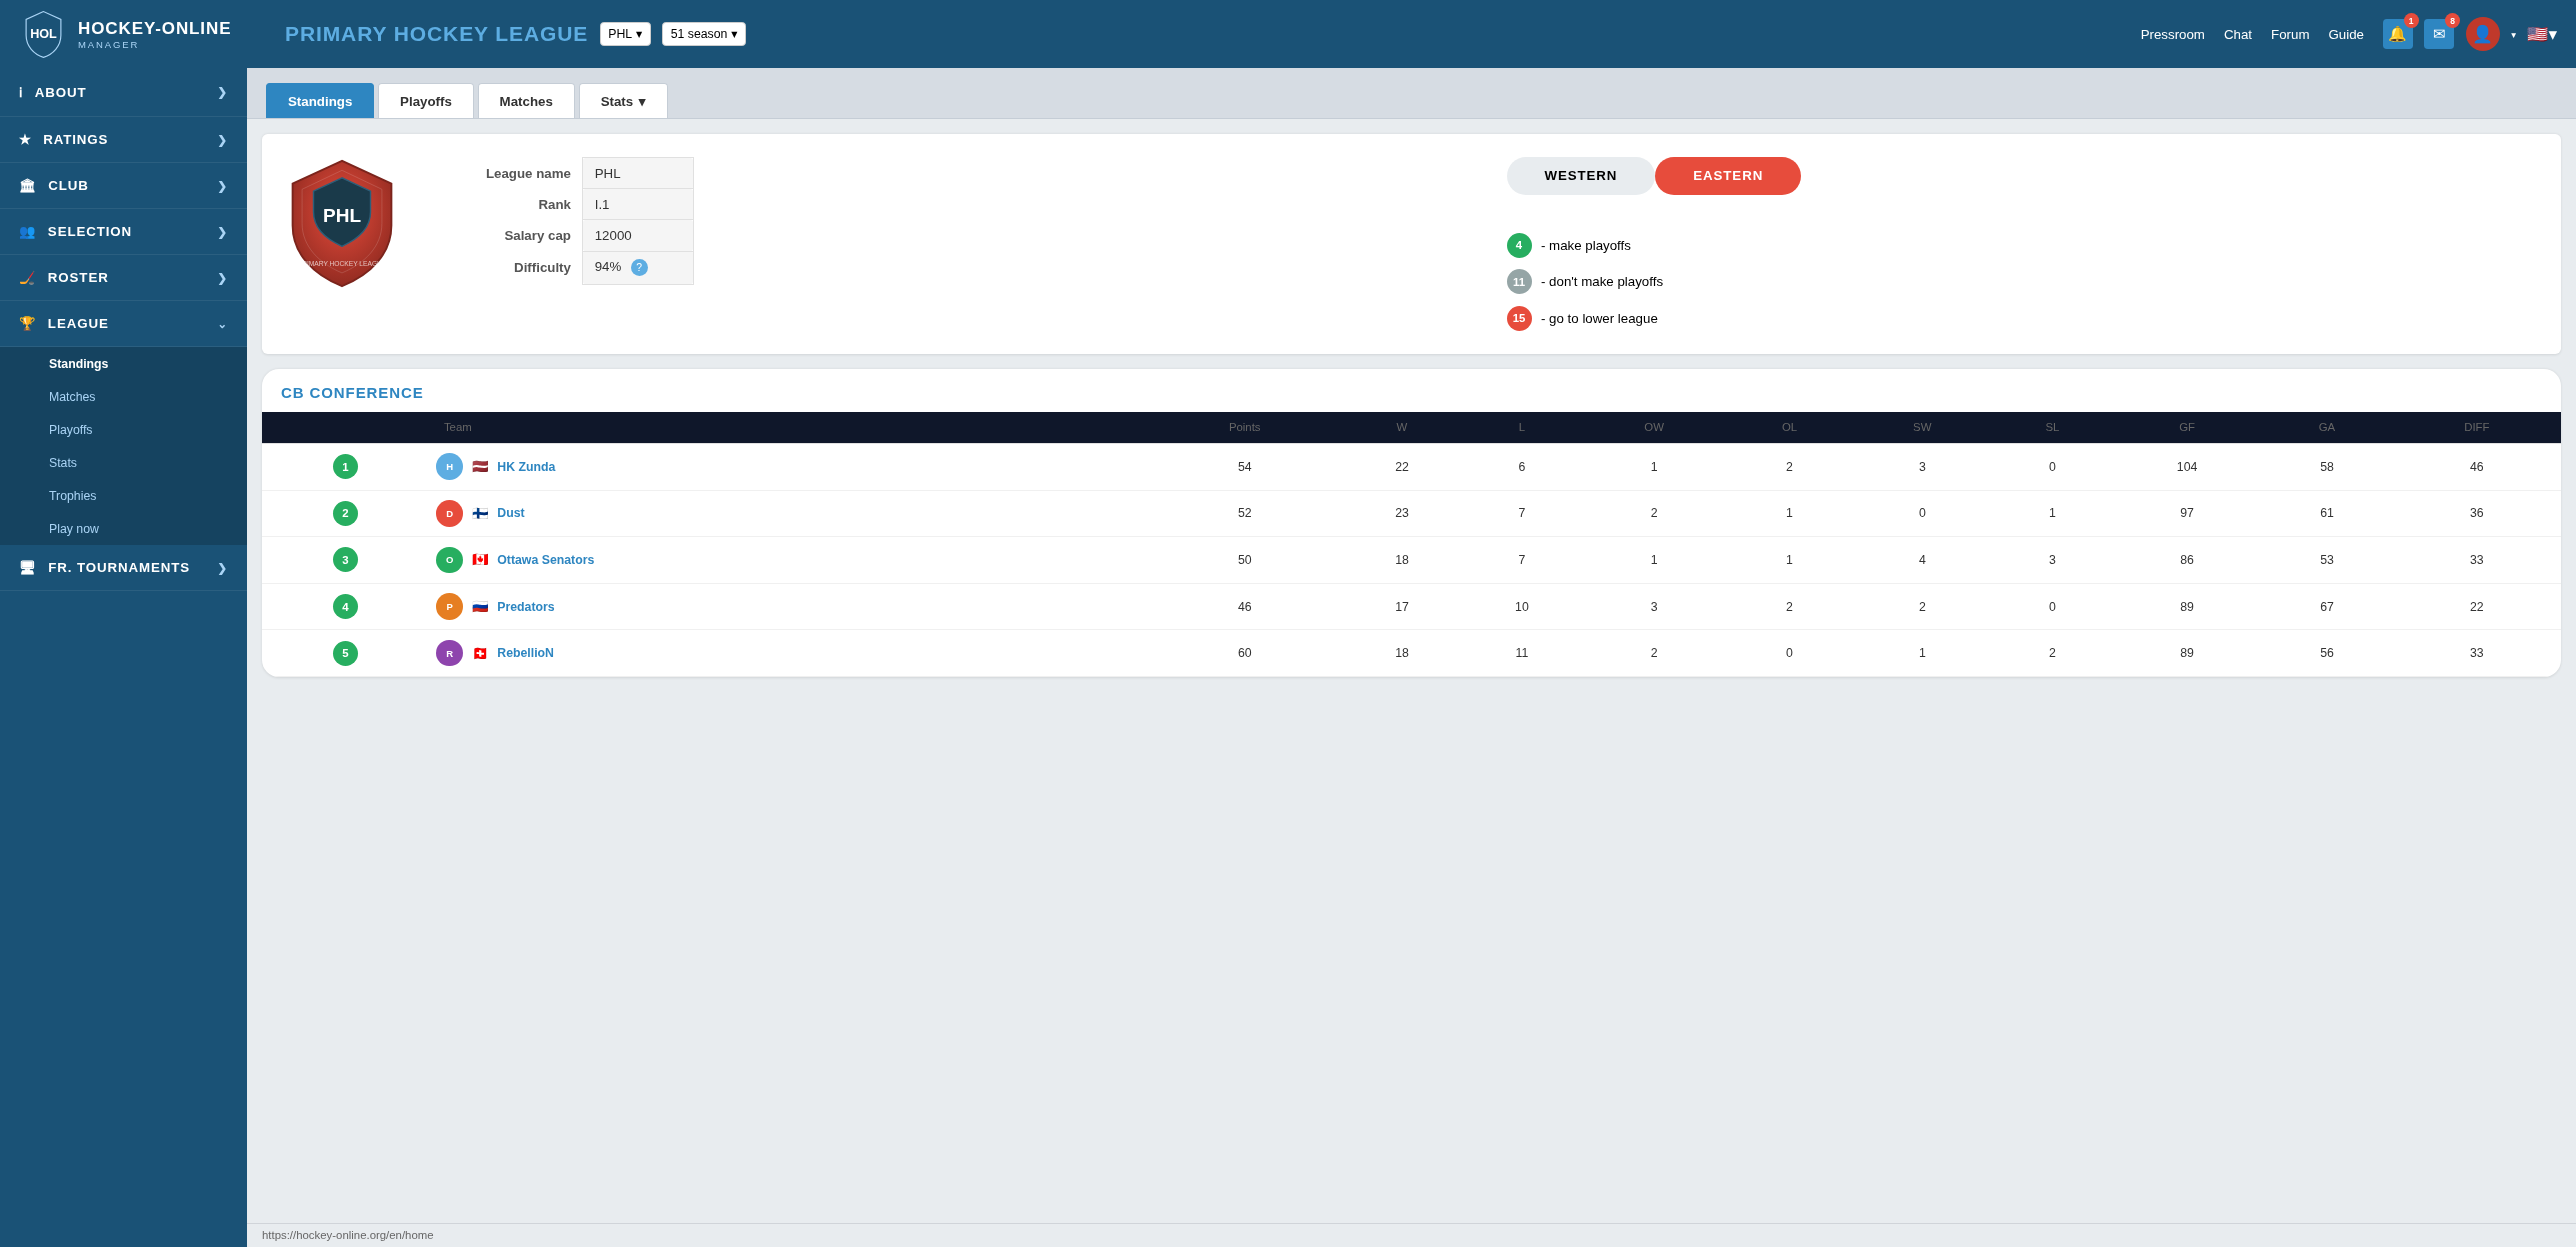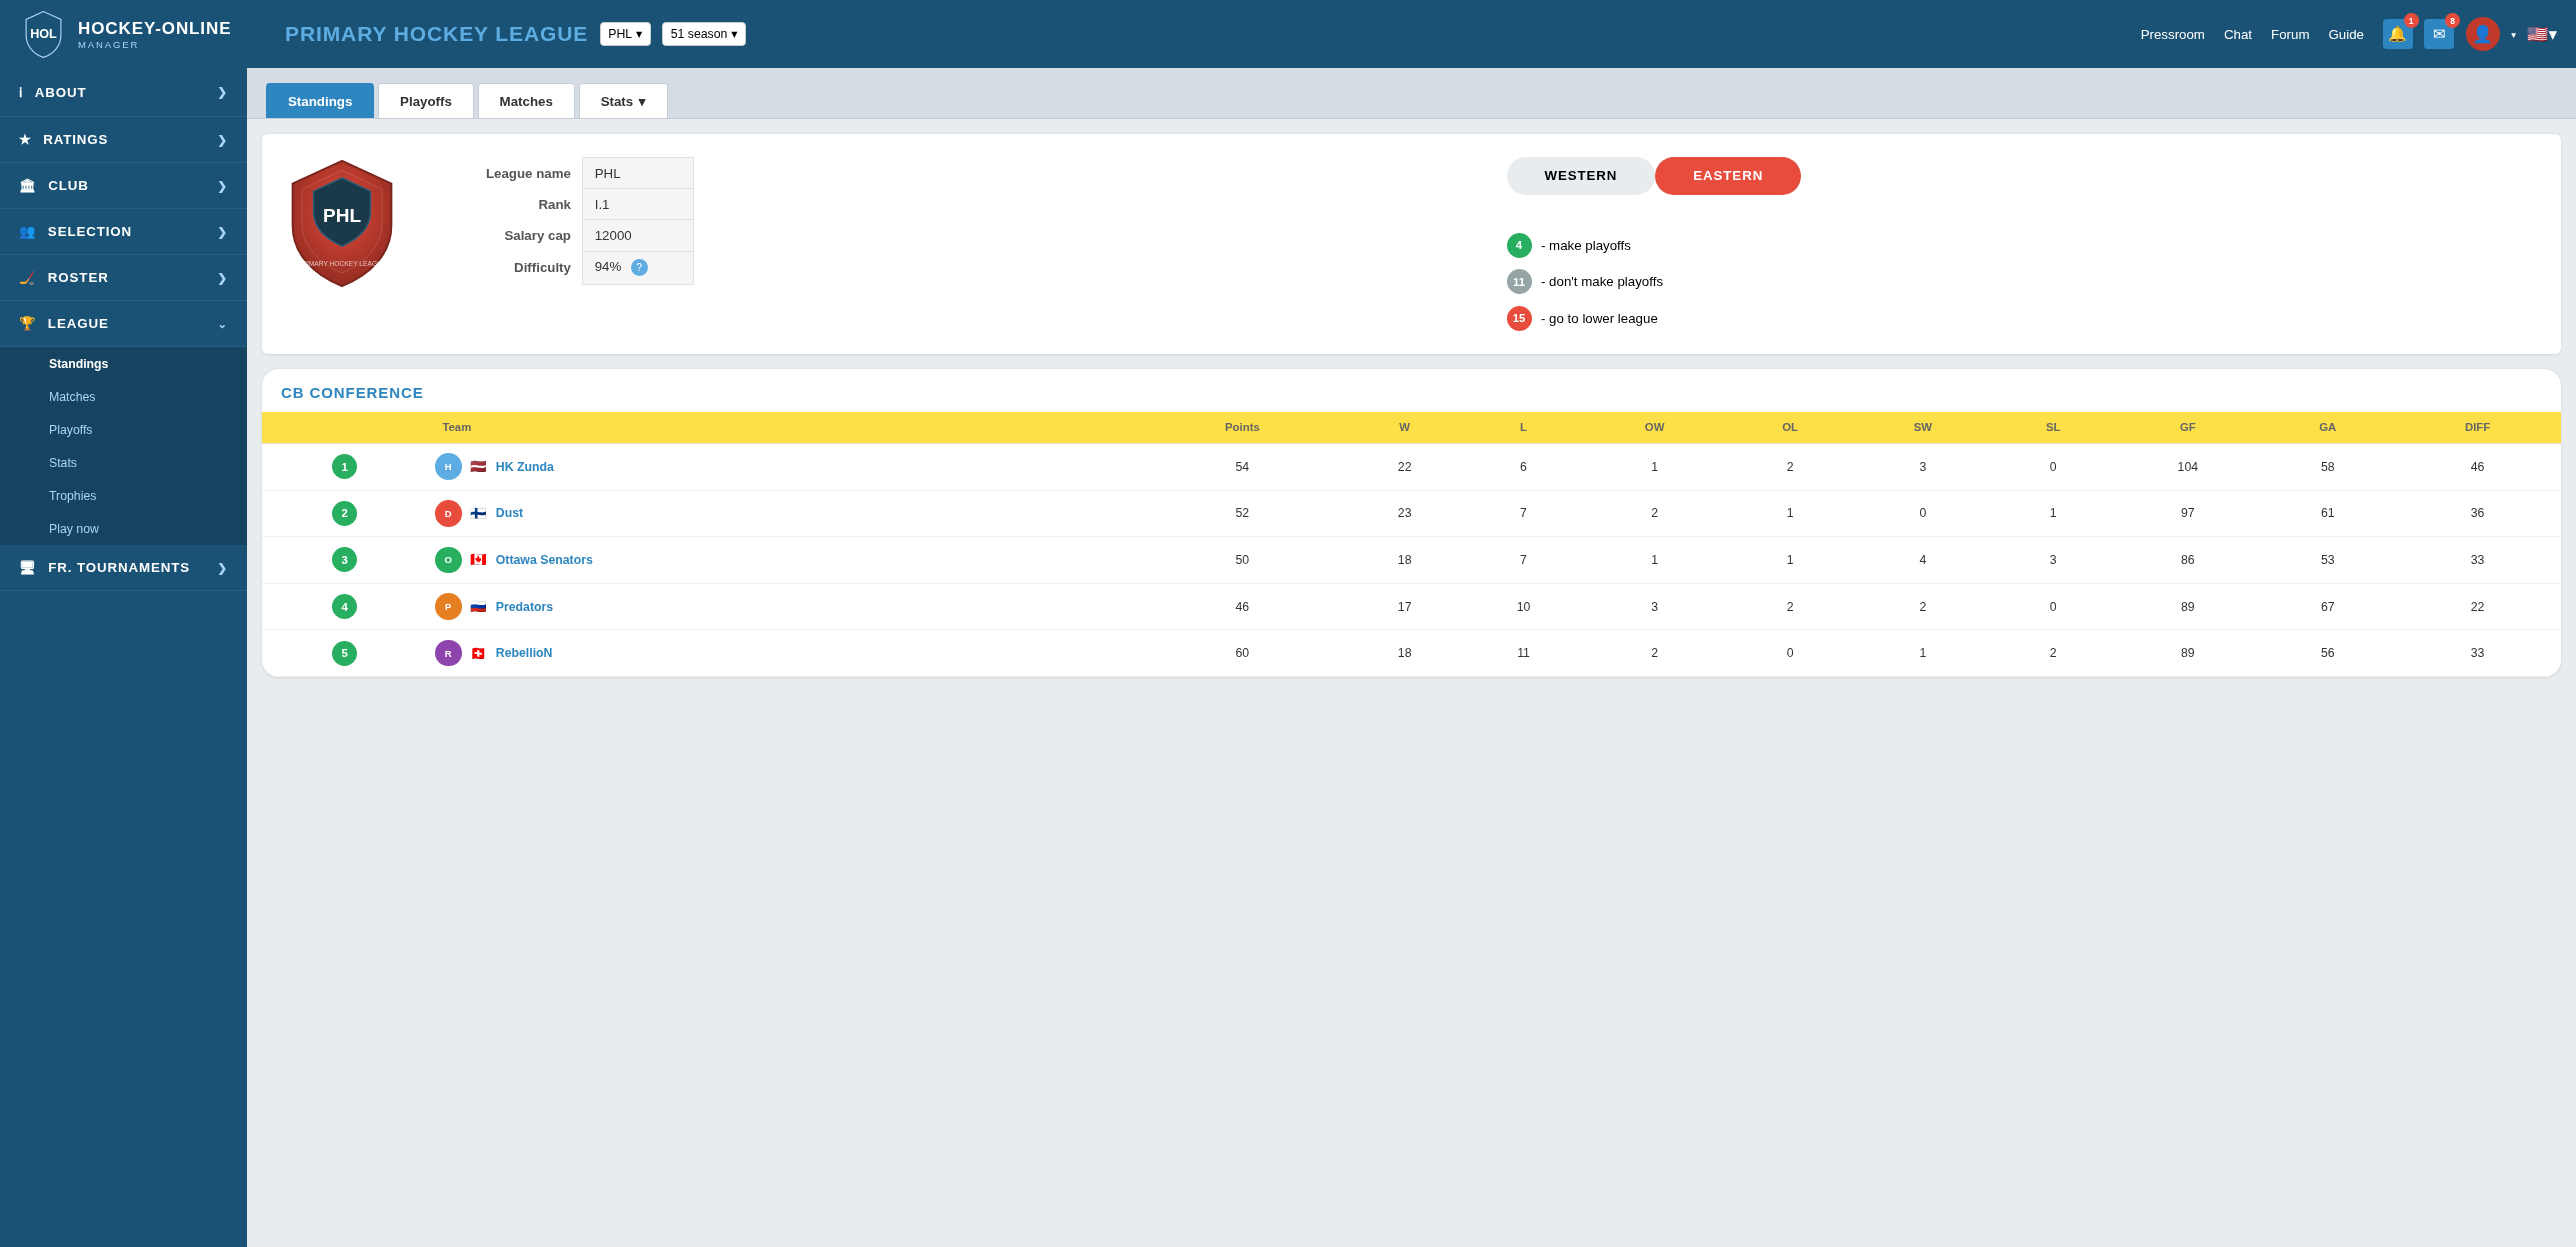--- a/index.html
+++ b/index.html
@@ -279,23 +279,23 @@
       font-weight: 700;
       padding: 15px 19px 11.4px 19px;
       letter-spacing: 0.9px;
     }
     .standings-table {
       width: 100%;
       border-collapse: collapse;
       font-size: 12.3px;
     }
     .standings-table th {
-      background: #fde047;
+      background: #0f172a;
       color: #666;
-      font-weight: 700;
+      font-weight: 400;
       padding: 9.5px 7.6px;
       text-align: center;
       border-bottom: 1.9px solid #e0e0e0;
       font-size: 11.4px;
     }
     .standings-table th:nth-child(2) { text-align: left; padding-left: 15px; }
     .standings-table td {
       padding: 9.5px 7.6px;
       text-align: center;
       border-bottom: 0.9px solid #f0f0f0;
@@ -693,16 +693,19 @@
     <td>89</td>
     <td>56</td>
     <td>33</td>
   </tr>
             </tbody>
         </table>
       </div>
 
     </div>
 
+    <div class="status-bar">
+      <span>https://hockey-online.org/en/home</span>
+    </div>
   </div>
 
 </div>
 
 
 </body></html>

